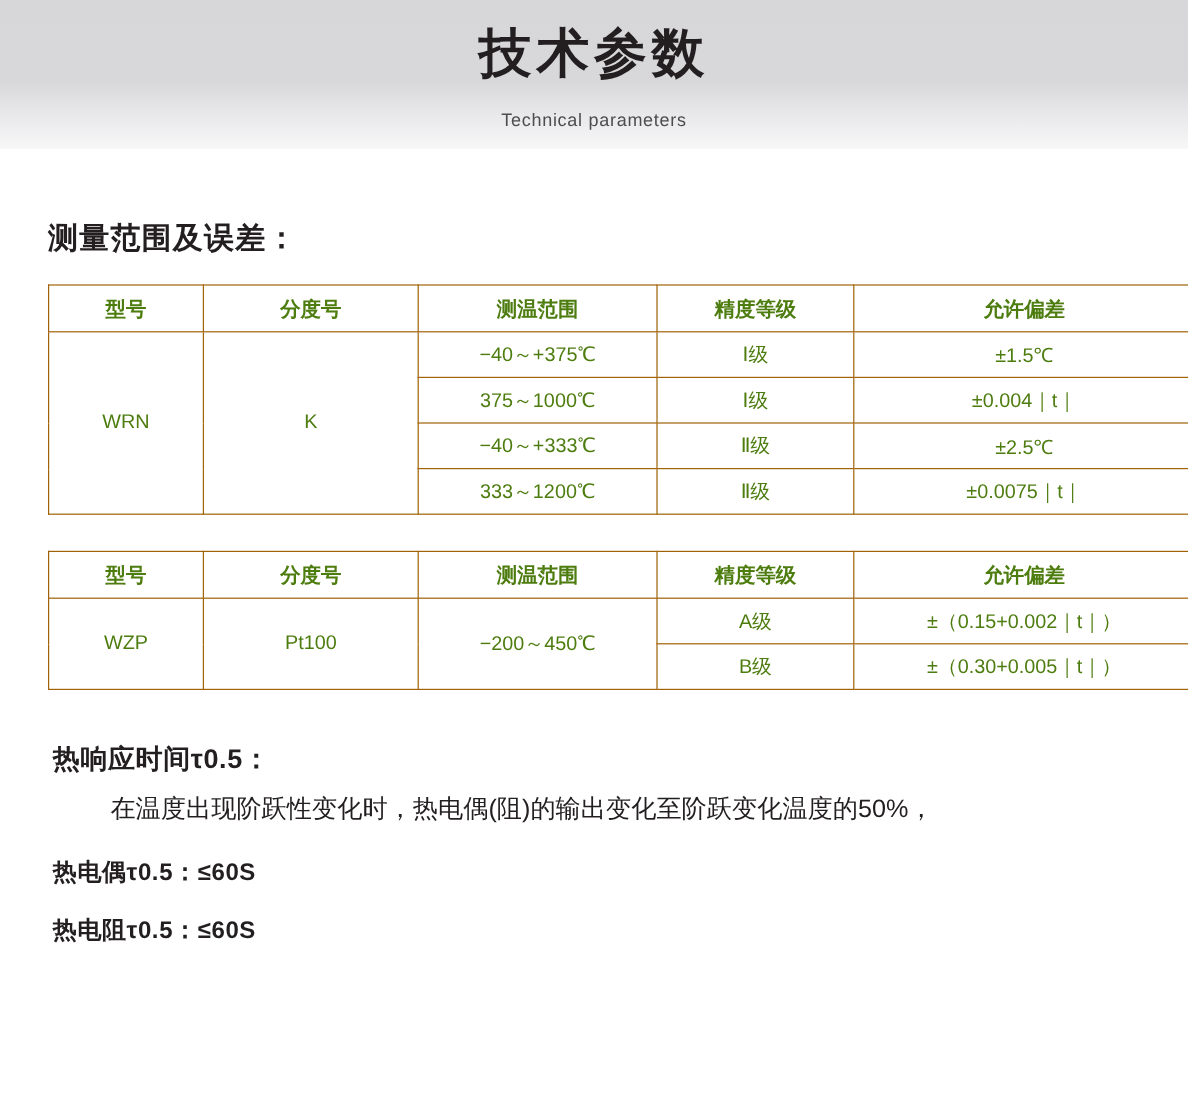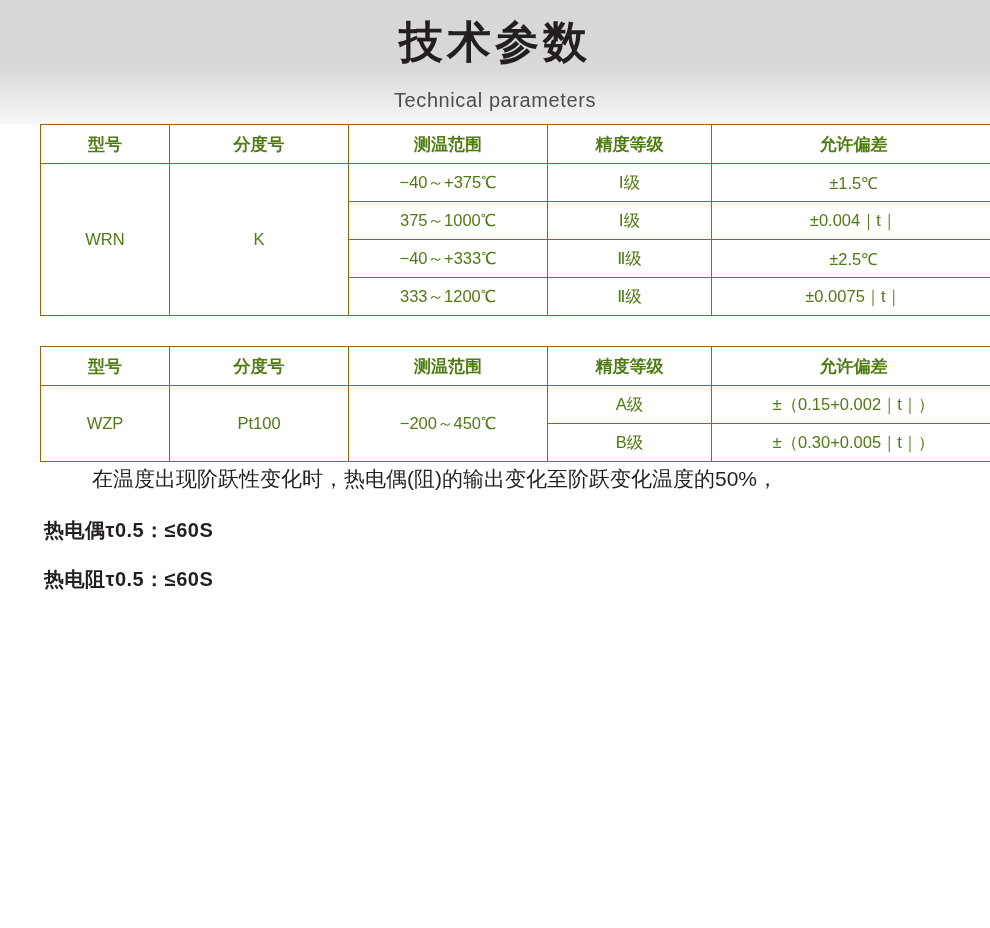--- a/index.html
+++ b/index.html
@@ -28,21 +28,21 @@
     padding-top: 6px;
   }
   .banner-title {
     font-size: 44px;
     font-weight: bold;
     letter-spacing: 4px;
     color: #231f20;
     line-height: 1.1;
   }
   .banner-sub {
-    font-size: 20px;
+    font-size: 15px;
     color: #4d4d4f;
     letter-spacing: 0.6px;
     margin-top: 23px;
   }
 
   
   .content {
     padding: 0 40px;
     box-sizing: border-box;
   }
@@ -119,20 +119,21 @@
 </head>
 <body>
 
 <div class="banner">
   <div class="banner-title">技术参数</div>
   <div class="banner-sub">Technical parameters</div>
 </div>
 
 <div class="content">
 
+  <div class="section-title">测量范围及误差：</div>
 
   <table class="spec">
     <tbody>
       <tr>
         <td class="th col-model">型号</td>
         <td class="th col-grade">分度号</td>
         <td class="th col-range">测温范围</td>
         <td class="th col-class">精度等级</td>
         <td class="th col-dev">允许偏差</td>
       </tr>
@@ -180,20 +181,21 @@
         <td>±（0.15+0.002｜t｜）</td>
       </tr>
       <tr>
         <td>B级</td>
         <td>±（0.30+0.005｜t｜）</td>
       </tr>
     </tbody>
   </table>
 
 
+  <div class="sub-head">热响应时间τ0.5：</div>
   <p class="para">
     <span class="indent"></span><span>在温度出现阶跃性变化时，热电偶(阻)的输出变化至阶跃变化温度的50%，</span><br>
   </p>
 
   <div class="kv">热电偶τ0.5：≤60S</div>
   <div class="kv second">热电阻τ0.5：≤60S</div>
 
 </div>
 
 </body></html>

